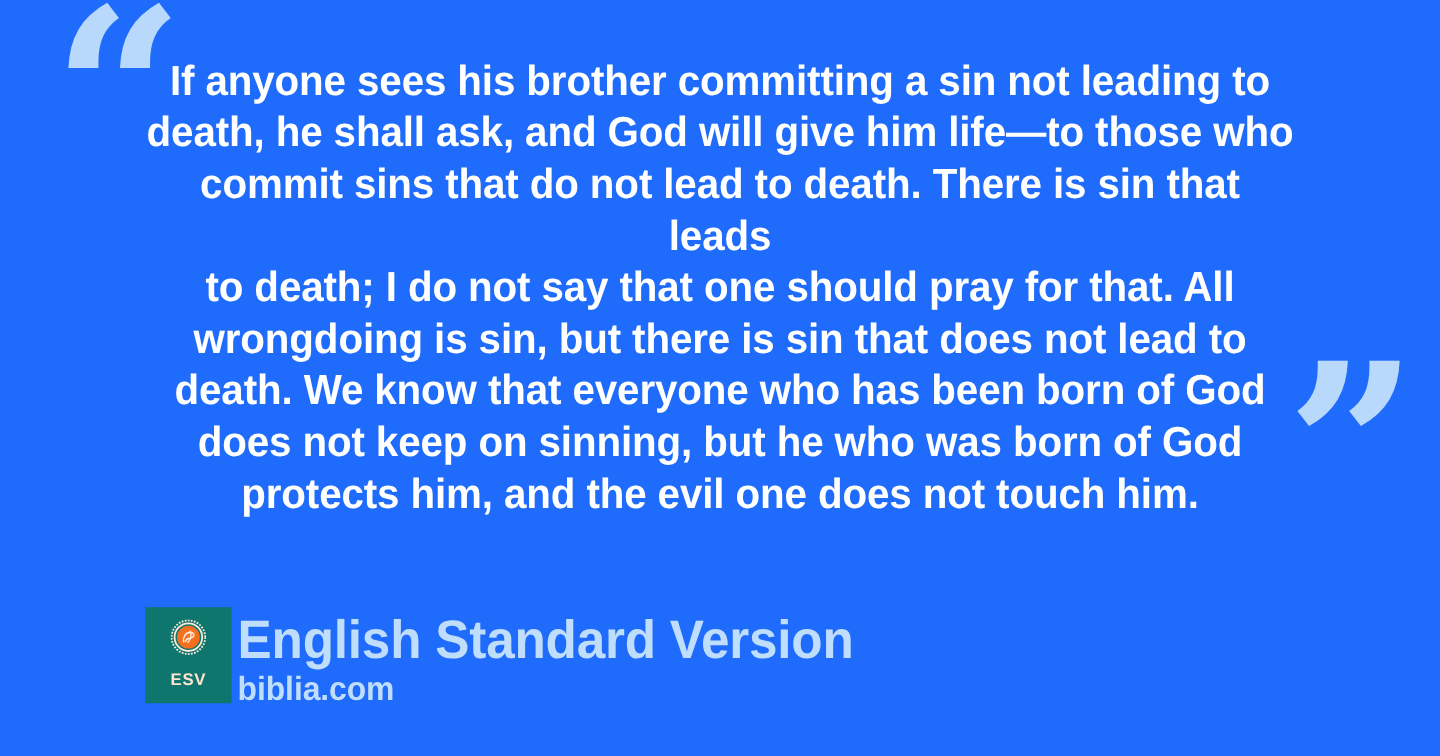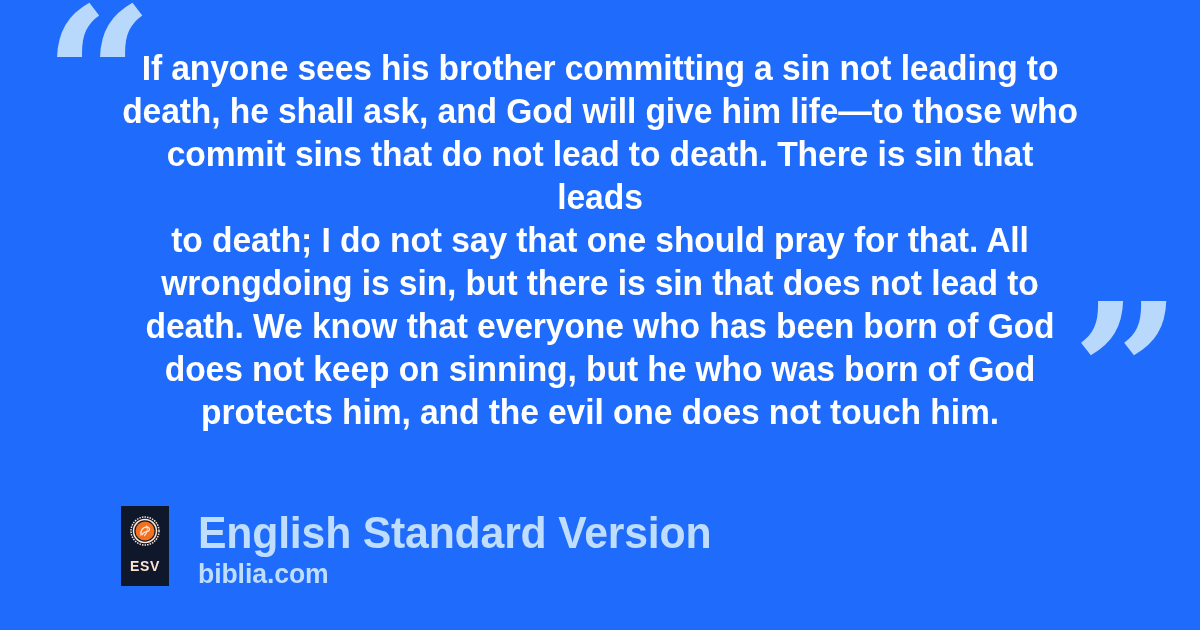--- a/index.html
+++ b/index.html
@@ -66,23 +66,23 @@
   
   #attribution {
     position: absolute;
     left: 121px;
     top: 506px;
     display: flex;
     align-items: flex-start;
   }
 
   #esv-logo {
-    width: 48px;
+    width: 72px;
     height: 80px;
-    background: #0f172a;
+    background: #0f766e;
     display: flex;
     flex-direction: column;
     align-items: center;
     justify-content: flex-start;
     flex: 0 0 auto;
     position: relative;
   }
   #esv-seal-icon {
     margin-top: 10px;
     width: 30px;
@@ -97,21 +97,21 @@
     text-align: center;
     color: #fde3cf;
     font-family: "Liberation Sans Narrow", "Liberation Sans", sans-serif;
     font-weight: 700;
     font-size: 14px;
     letter-spacing: 0.6px;
     line-height: 1;
   }
 
   #attribution-text {
-    margin-left: 29px;
+    margin-left: 5px;
     display: flex;
     flex-direction: column;
     justify-content: flex-start;
     padding-top: 4px;
   }
   #version-name {
     color: #bfddfd;
     font-family: "Liberation Sans Narrow", "Liberation Sans", "DejaVu Sans", sans-serif;
     font-weight: 700;
     font-size: 45px;

